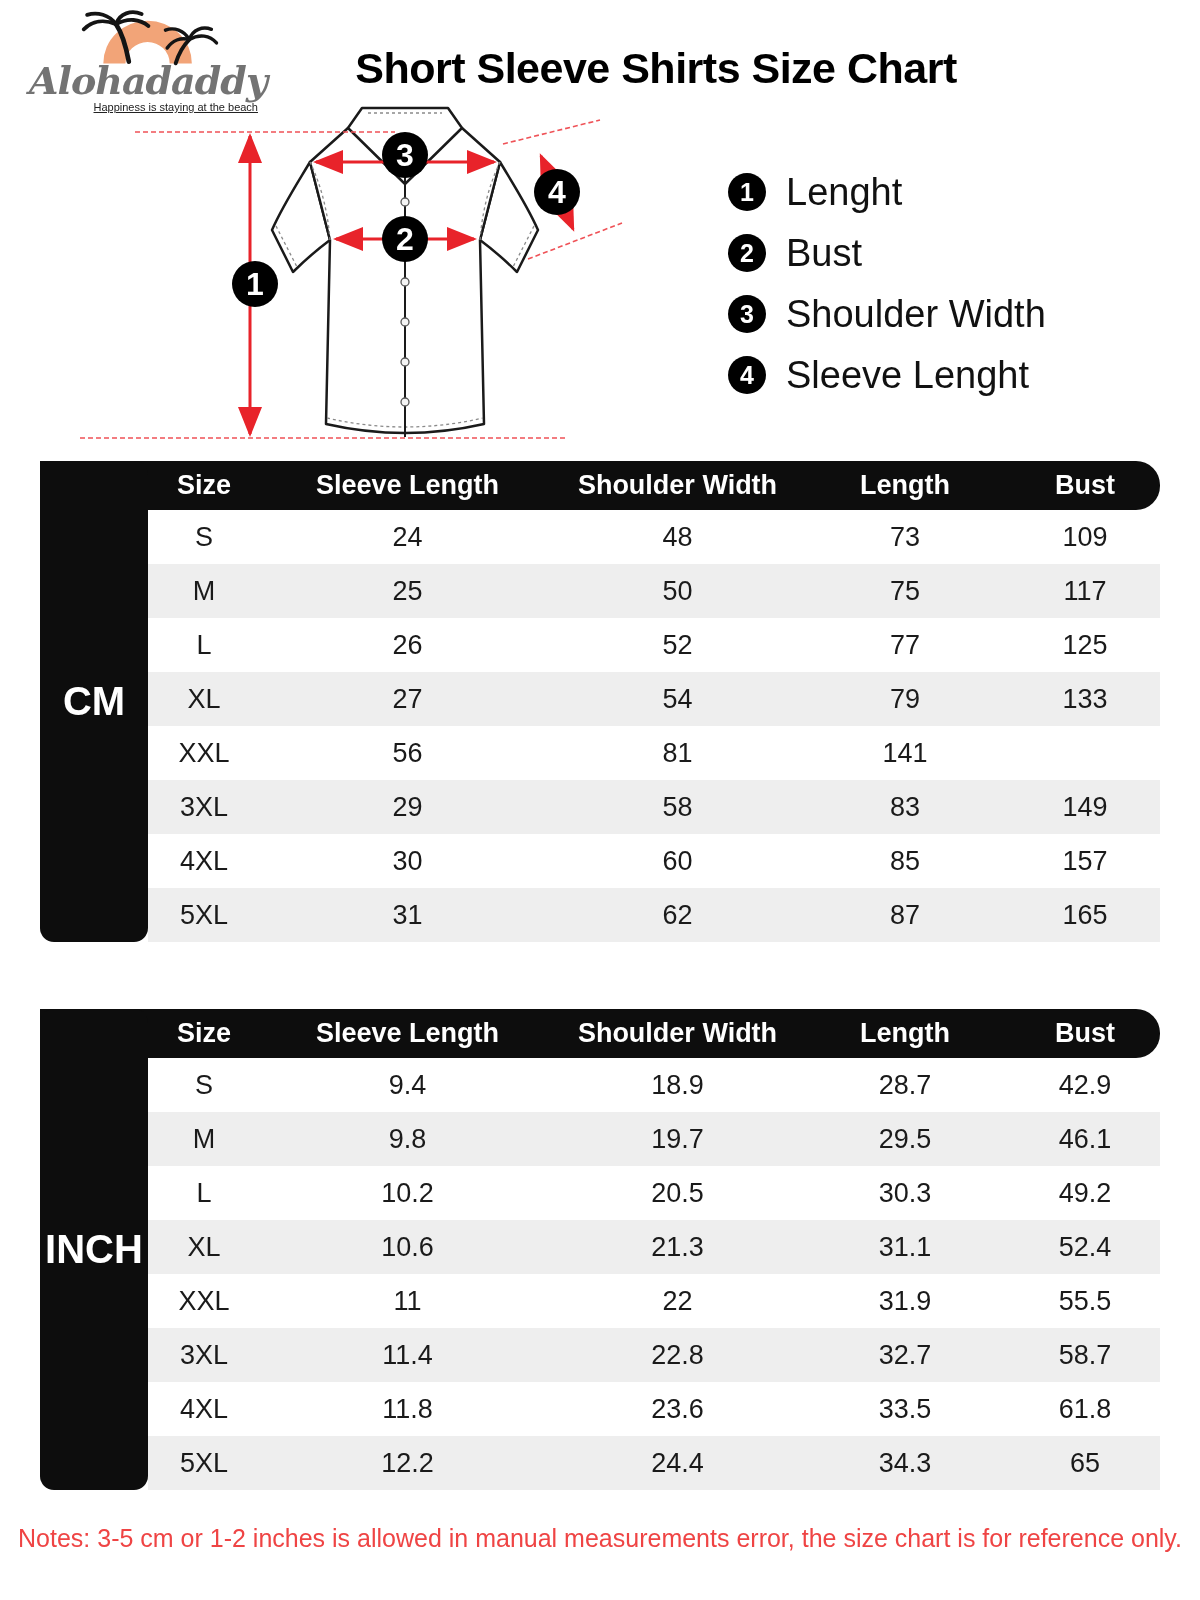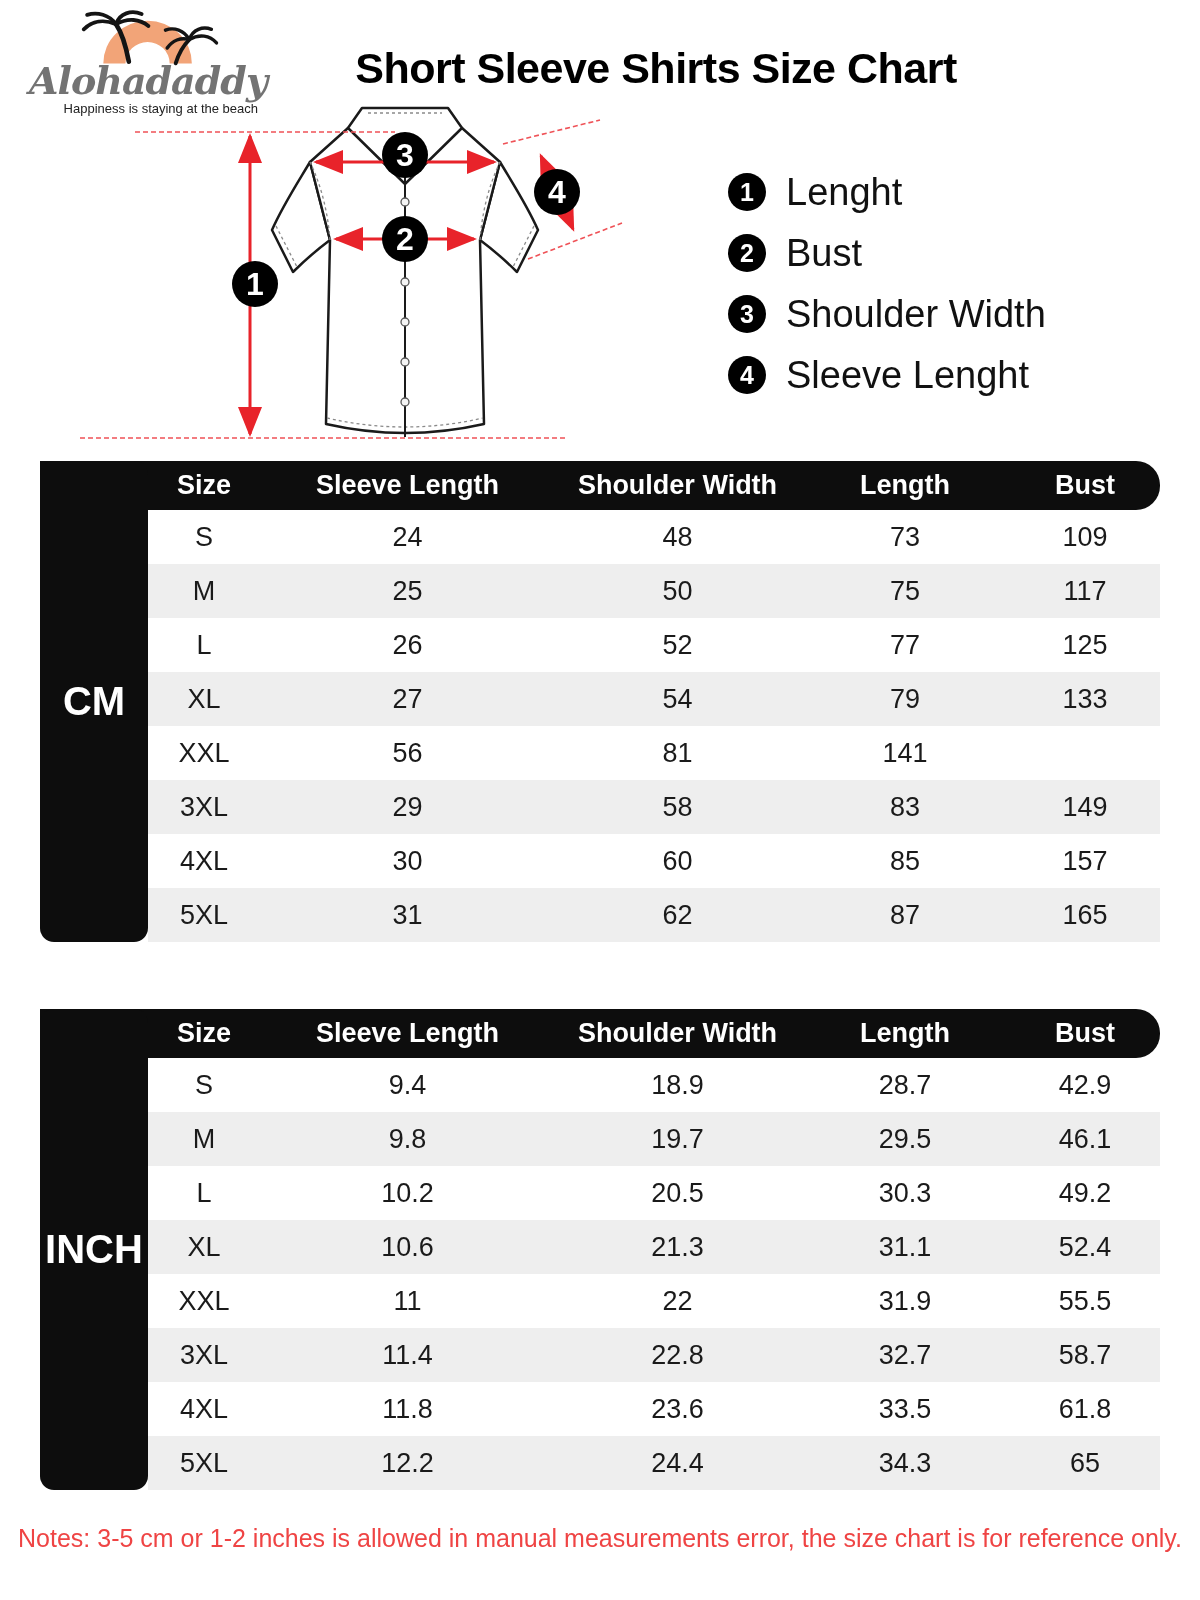--- a/index.html
+++ b/index.html
@@ -8,21 +8,21 @@
     font-family:"Liberation Sans", sans-serif; color:#111; overflow:hidden;
   }
 
   
   .logo { position:absolute; left:28px; top:6px; width:240px; height:112px; }
   .logo svg { display:block; margin:0 auto; }
   .logo-text {
     font-family:"DejaVu Serif", serif; font-style:italic; font-weight:bold;
     font-size:38px; letter-spacing:-1px; text-align:center; line-height:1; margin-top:-6px; color:#737373;
   }
-  .logo-tagline { font-size:13px; text-align:right; padding-right:10px; color:#222; margin-top:1px; }
+  .logo-tagline { font-size:11px; text-align:right; padding-right:10px; color:#222; margin-top:1px;text-decoration:underline; }
 
   
   .title {
     position:absolute; left:290px; top:28px; width:700px; margin:16px;
     font-size:43px; font-weight:bold; letter-spacing:-0.5px; text-align:center; color:#000;
   }
 
   
   .diagram { position:absolute; left:60px; top:92px; width:640px; height:360px; }
 

